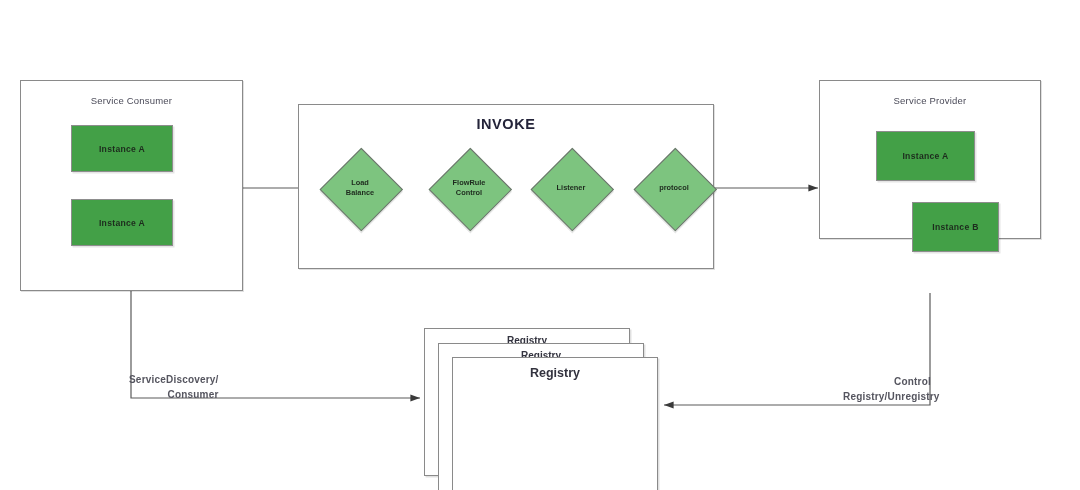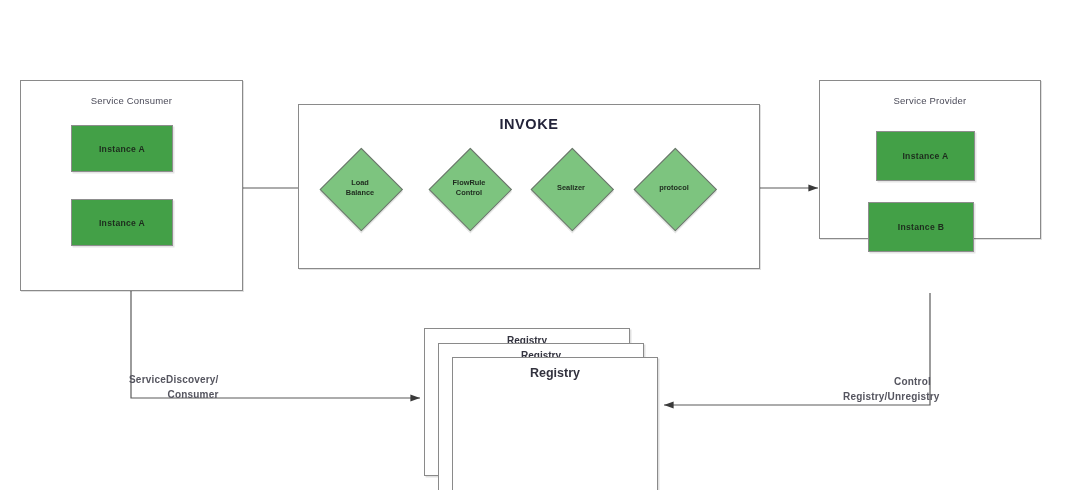--- a/index.html
+++ b/index.html
@@ -166,21 +166,21 @@
   <div class="node container-box" style="left:20px; top:44px; width:223px; height:211px;">
     <div class="container-title">Service Consumer</div>
   </div>
   <div class="instance-box" style="left:71px; top:89px; width:102px; height:47px;">
     <span>Instance A</span>
   </div>
   <div class="instance-box" style="left:71px; top:163px; width:102px; height:47px;">
     <span>Instance A</span>
   </div>
 
-  <div class="node container-box" style="left:298px; top:68px; width:462px; height:165px;">
+  <div class="node container-box" style="left:298px; top:68px; width:416px; height:165px;">
     <div class="invoke-title">INVOKE</div>
   </div>
 
   <div class="diamond" style="left:320px; top:112px;">
     <div class="shape"></div>
     <div class="label">
       <span>Load</span>
       <span>Balance</span>
     </div>
   </div>
@@ -189,38 +189,38 @@
     <div class="shape"></div>
     <div class="label">
       <span>FlowRule</span>
       <span>Control</span>
     </div>
   </div>
 
   <div class="diamond" style="left:531px; top:112px;">
     <div class="shape"></div>
     <div class="label">
-      <span>Sealizer</span>
+      <span>Listener</span>
     </div>
   </div>
 
   <div class="diamond" style="left:634px; top:112px;">
     <div class="shape"></div>
     <div class="label">
       <span>protocol</span>
     </div>
   </div>
 
   <div class="node container-box" style="left:819px; top:44px; width:222px; height:159px;">
     <div class="container-title">Service Provider</div>
   </div>
   <div class="instance-box" style="left:876px; top:95px; width:99px; height:50px;">
     <span>Instance A</span>
   </div>
-  <div class="instance-box" style="left:868px; top:166px; width:106px; height:50px;">
+  <div class="instance-box" style="left:912px; top:166px; width:87px; height:50px;">
     <span>Instance B</span>
   </div>
 
   <div class="registry-box" style="left:424px; top:292px; width:206px; height:148px;">
     <div class="registry-label" style="top:6px; font-size:10px;">Registry</div>
   </div>
   <div class="registry-box" style="left:438px; top:307px; width:206px; height:148px;">
     <div class="registry-label" style="top:6px; font-size:10px;">Registry</div>
   </div>
   <div class="registry-box" style="left:452px; top:321px; width:206px; height:144px;">

